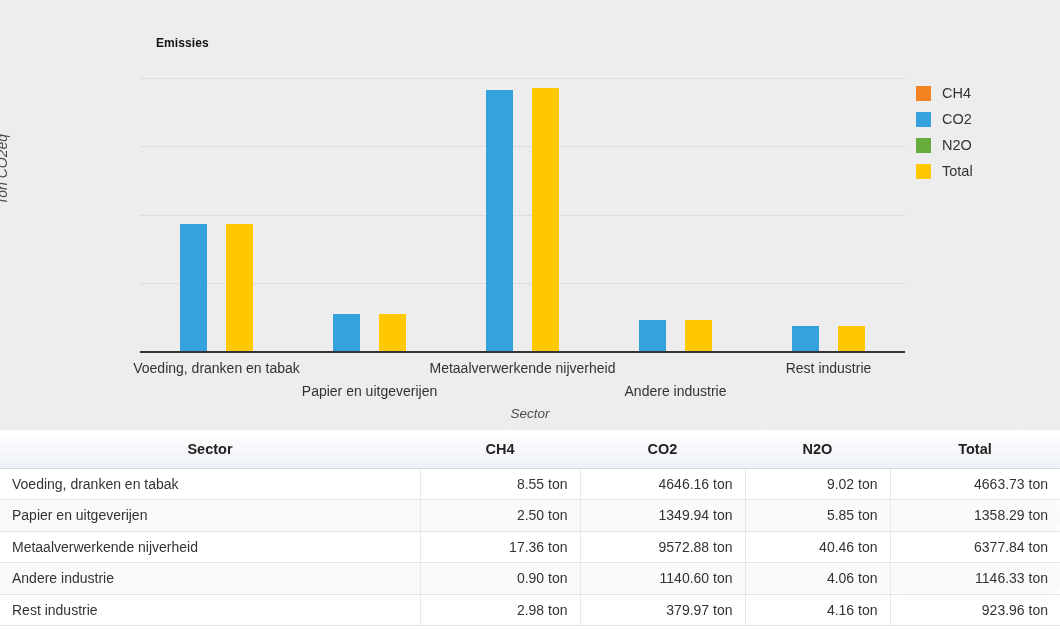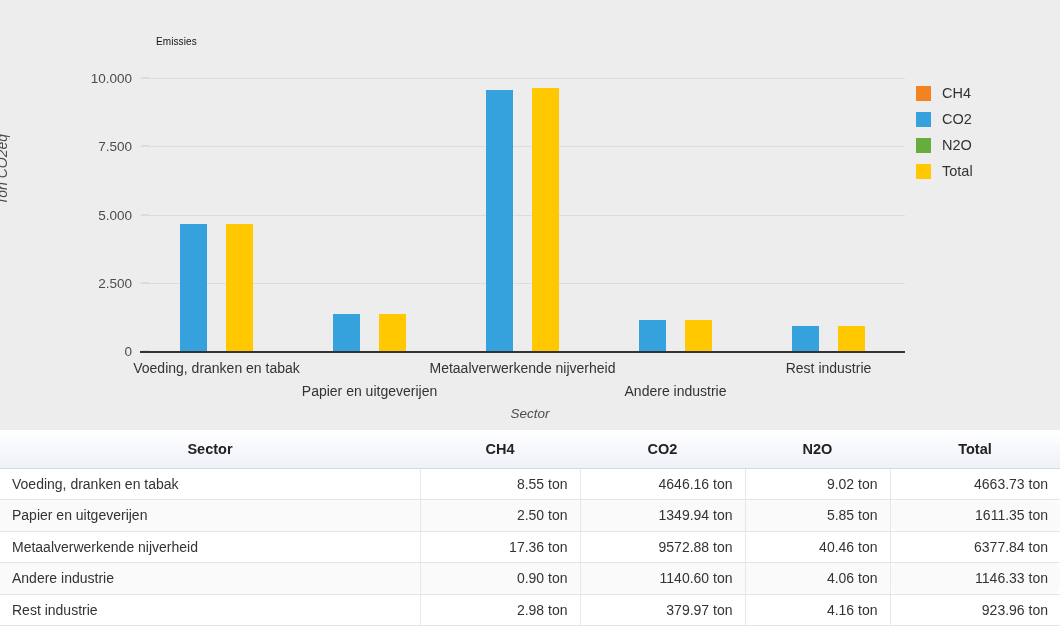--- a/index.html
+++ b/index.html
@@ -20,22 +20,22 @@
     width: 1060px;
     height: 430px;
     background: #ededed;
     box-sizing: border-box;
   }
 
   .chart-title {
     position: absolute;
     left: 156px;
     top: 36px;
-    font-size: 10px;
-    font-weight: normal;
+    font-size: 12px;
+    font-weight: bold;
     color: #121212;
     letter-spacing: 0.1px;
   }
 
   
   .plot-area {
     position: absolute;
     left: 140px;
     top: 78px;
     width: 765px;
@@ -201,32 +201,20 @@
 </style>
 </head>
 <body>
 
 <div class="chart-panel">
 
   <div class="chart-title">Emissies</div>
 
   <div class="y-axis-title">Ton CO2eq</div>
 
-  <div class="ytick-wrap" id="ytick-wrap">
-      <div class="ytick" style="top: 0%;">10.000</div>
-      <div class="ytick-dash" style="top: 0%;"></div>
-      <div class="ytick" style="top: 25%;">7.500</div>
-      <div class="ytick-dash" style="top: 25%;"></div>
-      <div class="ytick" style="top: 50%;">5.000</div>
-      <div class="ytick-dash" style="top: 50%;"></div>
-      <div class="ytick" style="top: 75%;">2.500</div>
-      <div class="ytick-dash" style="top: 75%;"></div>
-      <div class="ytick" style="top: 100%;">0</div>
-      <div class="ytick-dash" style="top: 100%;"></div>
-    </div>
 
   <div class="plot-area" id="plot-area">
       <div class="gridline" style="top: 0px;"></div>
       <div class="gridline" style="top: 68.25px;"></div>
       <div class="gridline" style="top: 136.5px;"></div>
       <div class="gridline" style="top: 204.75px;"></div>
       <div class="bar" title="CH4: 8.55" style="left: 40px; width: 27px; height: 0.233415px; background: rgb(245, 130, 32);"></div>
       <div class="bar" title="CO2: 4646.16" style="left: 40px; width: 27px; height: 126.84px; background: rgb(54, 162, 221);"></div>
       <div class="bar" title="N2O: 9.02" style="left: 86px; width: 27px; height: 0.246246px; background: rgb(102, 173, 61);"></div>
       <div class="bar" title="Total: 4663.73" style="left: 86px; width: 27px; height: 127.32px; background: rgb(255, 200, 0);"></div>
@@ -305,21 +293,21 @@
           <td class="num">8.55 ton</td>
           <td class="num">4646.16 ton</td>
           <td class="num">9.02 ton</td>
           <td class="num">4663.73 ton</td>
         </tr>
         <tr>
           <td class="sector-cell">Papier en uitgeverijen</td>
           <td class="num">2.50 ton</td>
           <td class="num">1349.94 ton</td>
           <td class="num">5.85 ton</td>
-          <td class="num">1611.35 ton</td>
+          <td class="num">1358.29 ton</td>
         </tr>
         <tr>
           <td class="sector-cell">Metaalverwerkende nijverheid</td>
           <td class="num">17.36 ton</td>
           <td class="num">9572.88 ton</td>
           <td class="num">40.46 ton</td>
           <td class="num">6377.84 ton</td>
         </tr>
         <tr>
           <td class="sector-cell">Andere industrie</td>

